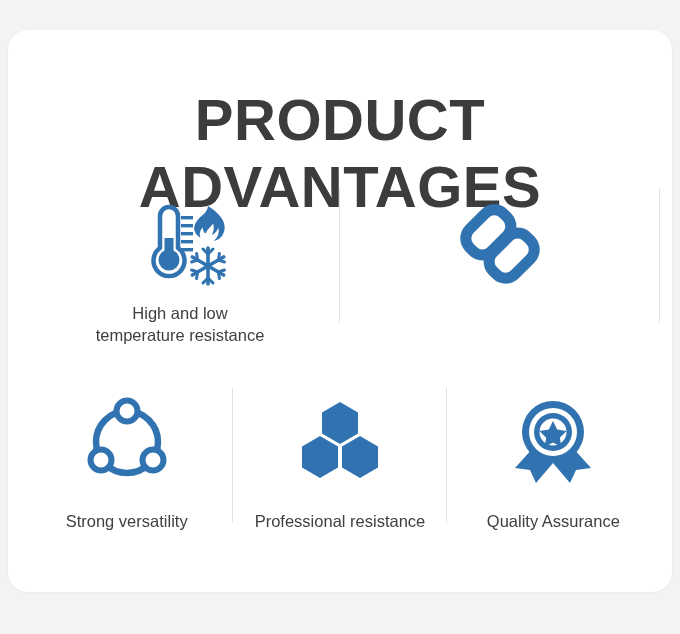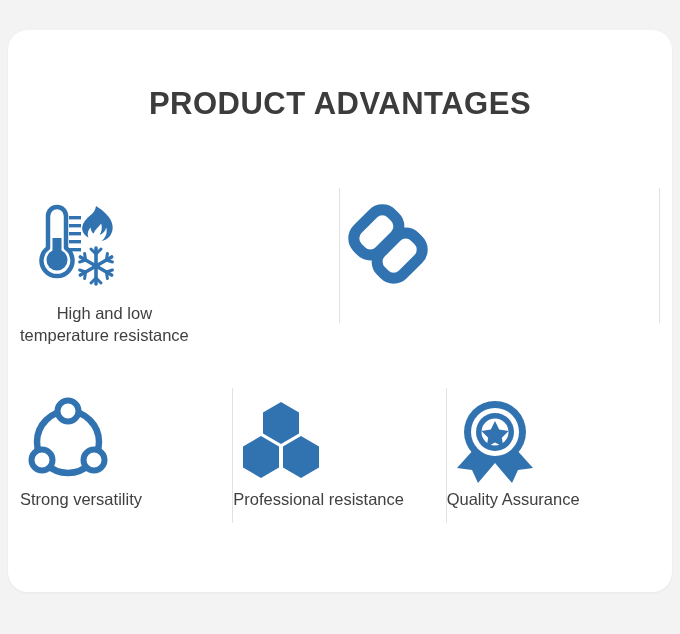--- a/index.html
+++ b/index.html
@@ -28,21 +28,21 @@
     background: #ffffff;
     border-radius: 20px;
     box-shadow: 0 1px 3px rgba(0,0,0,0.05);
   }
   .title {
     position: absolute;
     left: 0;
     top: 56px;
     width: 664px;
     text-align: center;
-    font-size: 31px;
+    font-size: 58px;
     font-weight: bold;
     letter-spacing: 0.5px;
     color: #3c3c3c;
     font-family: "Liberation Sans", sans-serif;
   }
   .grid {
     position: absolute;
     left: 12px;
     top: 148px;
     width: 640px;
@@ -52,21 +52,21 @@
     position: relative;
     display: flex;
     width: 640px;
     height: 200px;
   }
   .cell {
     position: relative;
     flex: 1 1 0;
     display: flex;
     flex-direction: column;
-    align-items: flex-start;
+    align-items: center;
     justify-content: flex-start;
     padding-top: 18px;
     box-sizing: border-box;
   }
   .cell .divider-v {
     position: absolute;
     right: 0;
     top: 10px;
     width: 1px;
     height: 135px;
@@ -86,21 +86,21 @@
     margin-top: 10px;
     text-align: center;
     font-size: 16.5px;
     line-height: 1.35;
     color: #404040;
     font-family: "Liberation Sans", sans-serif;
     max-width: 200px;
     white-space: pre-line;
   }
   .row-2 .cell { padding-top: 14px; }
-  .row-2 .label { margin-top: 0; }
+  .row-2 .label { margin-top: 22px; }
 </style>
 </head>
 <body>
 
 <div class="page">
   <div class="card">
 
     <div class="title">PRODUCT ADVANTAGES</div>
 
     <div class="grid">

